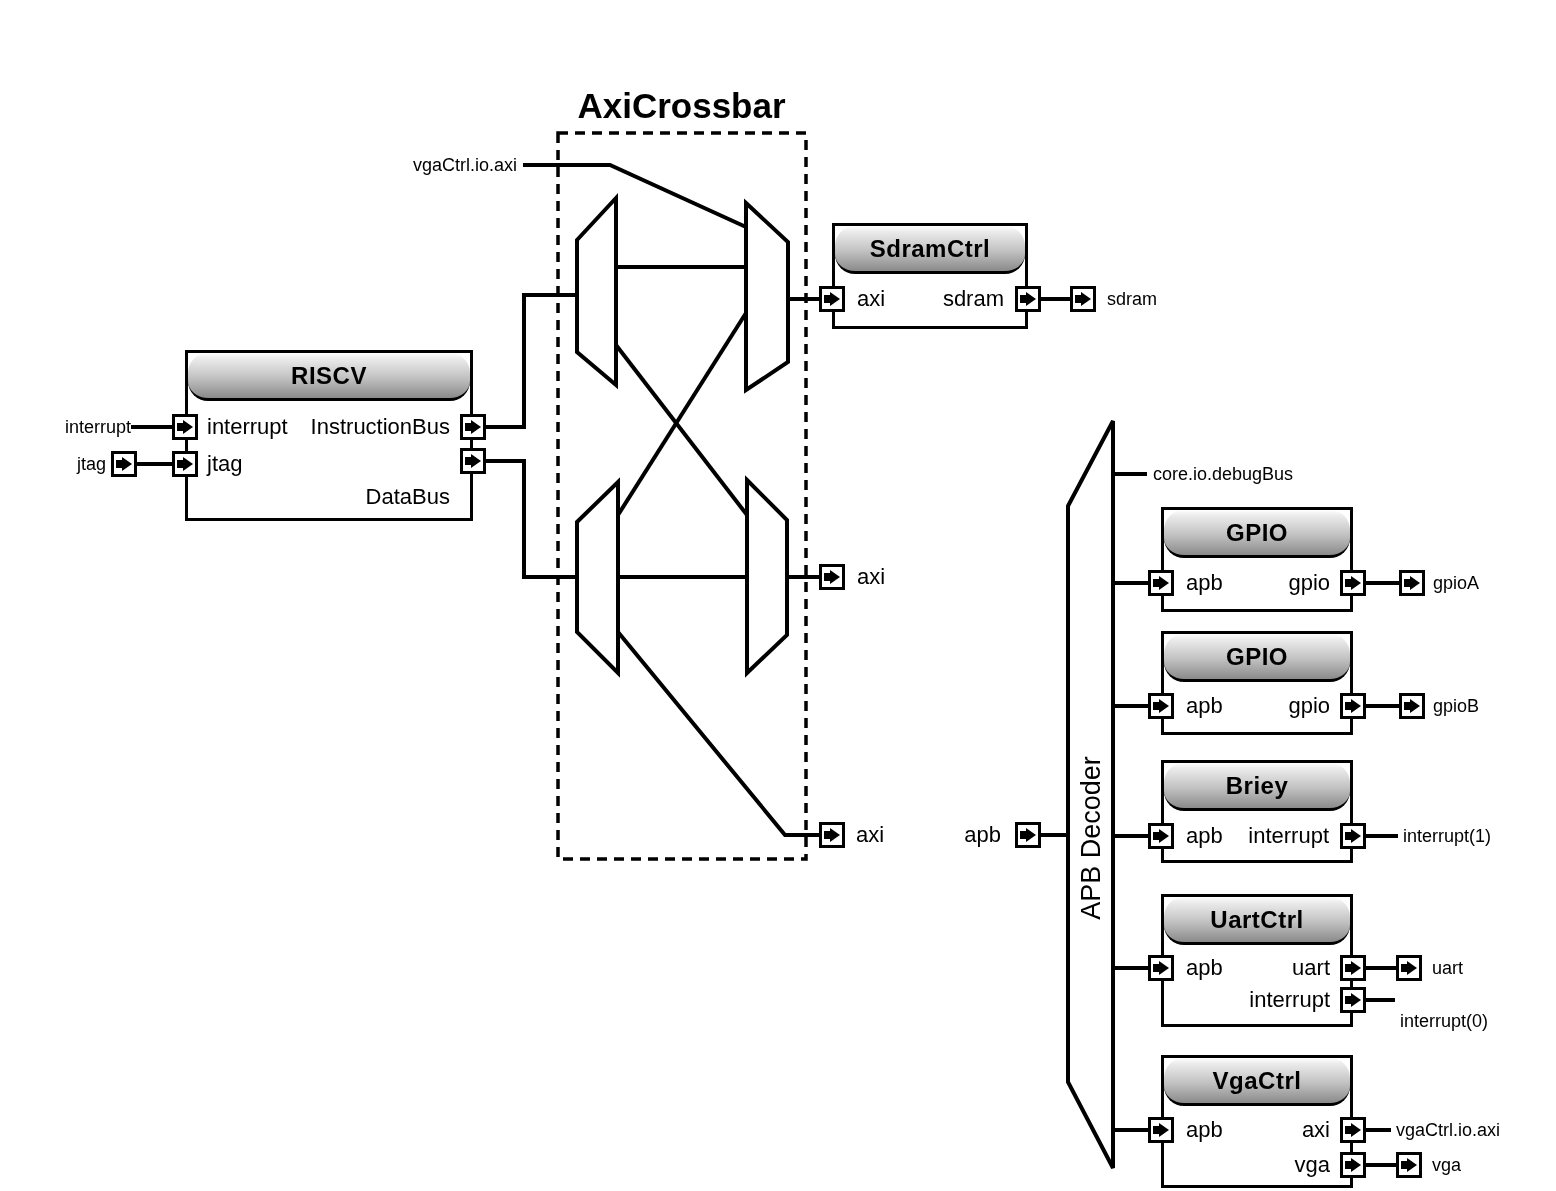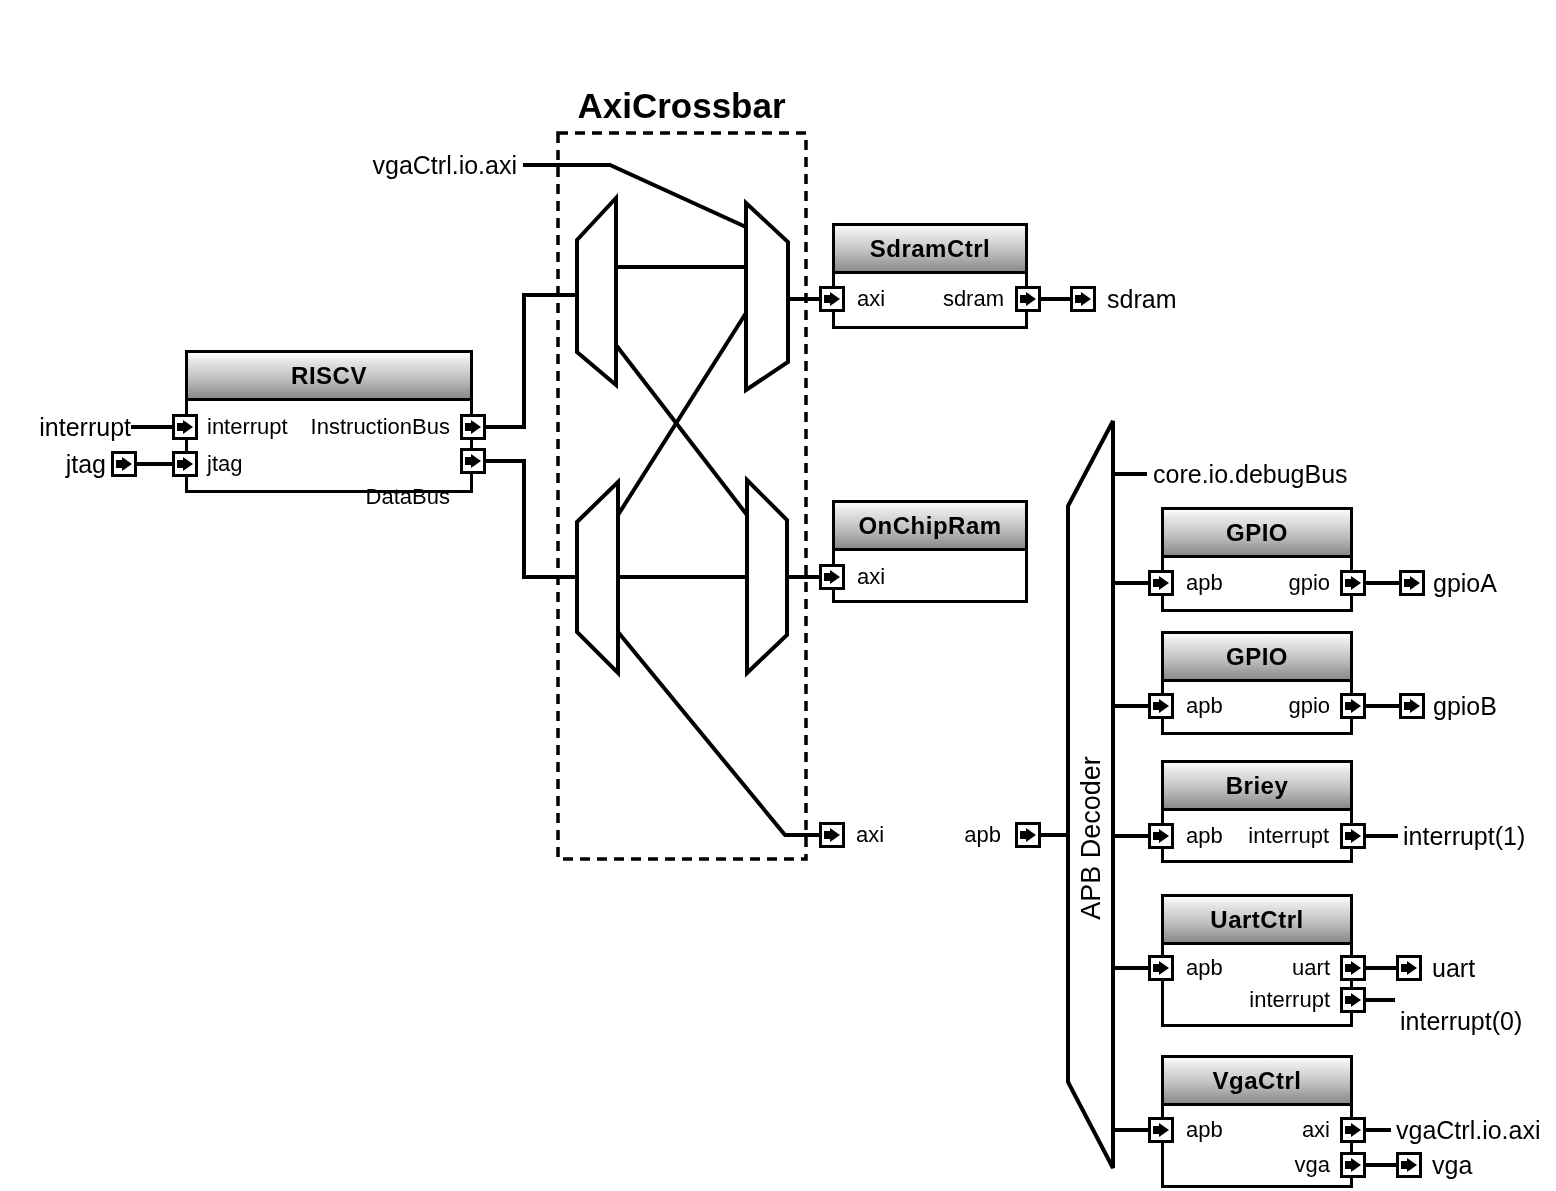--- a/index.html
+++ b/index.html
@@ -9,35 +9,35 @@
   }
   .wires{position:absolute;left:0;top:0;z-index:0;}
   .block{
     position:absolute;background:#ffffff;border:3px solid #000;
     box-sizing:border-box;z-index:1;
   }
   .hd{
     height:45px;border-bottom:3px solid #000;box-sizing:content-box;
     background:linear-gradient(180deg,#ffffff 0%,#ececec 12%,#c2c2c2 55%,#8a8a8a 100%);
     display:flex;align-items:center;justify-content:center;
-    font-weight:bold;font-size:24px;letter-spacing:0.5px;
+    font-weight:bold;font-size:24px;letter-spacing:0.5px;border-radius:20px;
   }
   .port{
     position:absolute;width:26px;height:26px;box-sizing:border-box;
     border:3px solid #000;background:#ffffff;z-index:3;
     display:flex;align-items:center;justify-content:center;
   }
   .arr{display:flex;align-items:center;}
   .arr::before{content:"";width:6px;height:8px;background:#000;}
   .arr::after{content:"";width:0;height:0;border-left:10px solid #000;border-top:7px solid transparent;border-bottom:7px solid transparent;}
   .lbl{
     position:absolute;font-size:22px;line-height:24px;white-space:nowrap;
     transform:translateY(-50%);z-index:2;
   }
-  .xl{font-size:25px;}
+  .xl{font-size:18px;}
   .ttl{
     position:absolute;font-weight:bold;text-align:center;white-space:nowrap;z-index:2;
   }
   .rot{
     position:absolute;font-size:27px;white-space:nowrap;z-index:2;
     transform:translate(-50%,-50%) rotate(-90deg);
   }
 </style>
 </head>
 <body>
@@ -88,21 +88,21 @@
     <polygon points="746,203 788,242 788,362 746,390" fill="#fff" stroke="#000" stroke-width="4"></polygon>
     <polygon points="577,522 618,482 618,673 577,632" fill="#fff" stroke="#000" stroke-width="4"></polygon>
     <polygon points="747,480 787,520 787,635 747,673" fill="#fff" stroke="#000" stroke-width="4"></polygon>
 
     <polygon points="1068,506 1113,421 1113,1168 1068,1082" fill="#fff" stroke="#000" stroke-width="4"></polygon>
   </svg>
 
   <div class="ttl" style="left:557px;top:86px;width:249px;font-size:35px;">AxiCrossbar</div>
   <div class="rot" style="left:1091px;top:838px;">APB Decoder</div>
 
-  <div class="block" style="left:185px;top:350px;width:288px;height:143px;">
+  <div class="block" style="left:185px;top:350px;width:288px;height:171px;">
     <div class="hd">RISCV</div>
   </div>
   <div class="port" style="left:172px;top:414px;">
       <span class="arr"></span>
     </div>
   <div class="port" style="left:172px;top:451px;">
       <span class="arr"></span>
     </div>
   <div class="port" style="left:460px;top:414px;">
       <span class="arr"></span>
@@ -131,23 +131,20 @@
   <div class="port" style="left:1015px;top:286px;">
       <span class="arr"></span>
     </div>
   <div class="port" style="left:1070px;top:286px;">
       <span class="arr"></span>
     </div>
   <span class="lbl" style="left:857px;top:299px;">axi</span>
   <span class="lbl" style="right:552px;top:299px;">sdram</span>
   <span class="lbl xl" style="left:1107px;top:299px;">sdram</span>
 
-  <div class="block" style="left:832px;top:500px;width:196px;height:103px;">
-    <div class="hd">OnChipRam</div>
-  </div>
   <div class="port" style="left:819px;top:564px;">
       <span class="arr"></span>
     </div>
   <span class="lbl" style="left:857px;top:577px;">axi</span>
 
   <div class="port" style="left:819px;top:822px;">
       <span class="arr"></span>
     </div>
   <div class="port" style="left:1015px;top:822px;">
       <span class="arr"></span>

